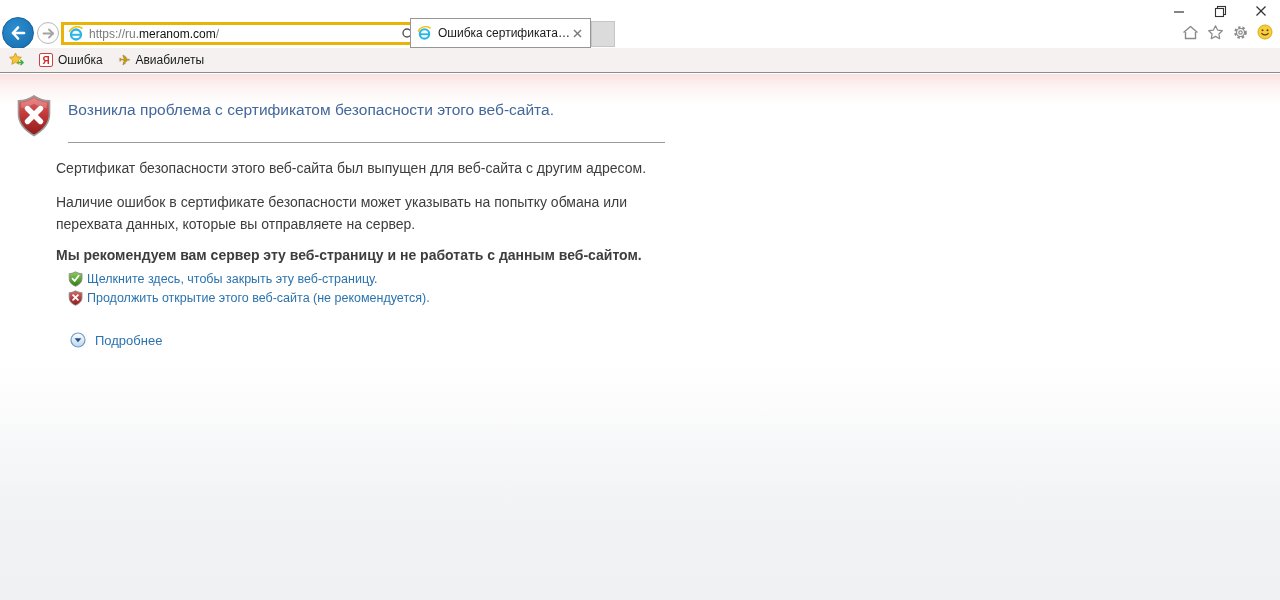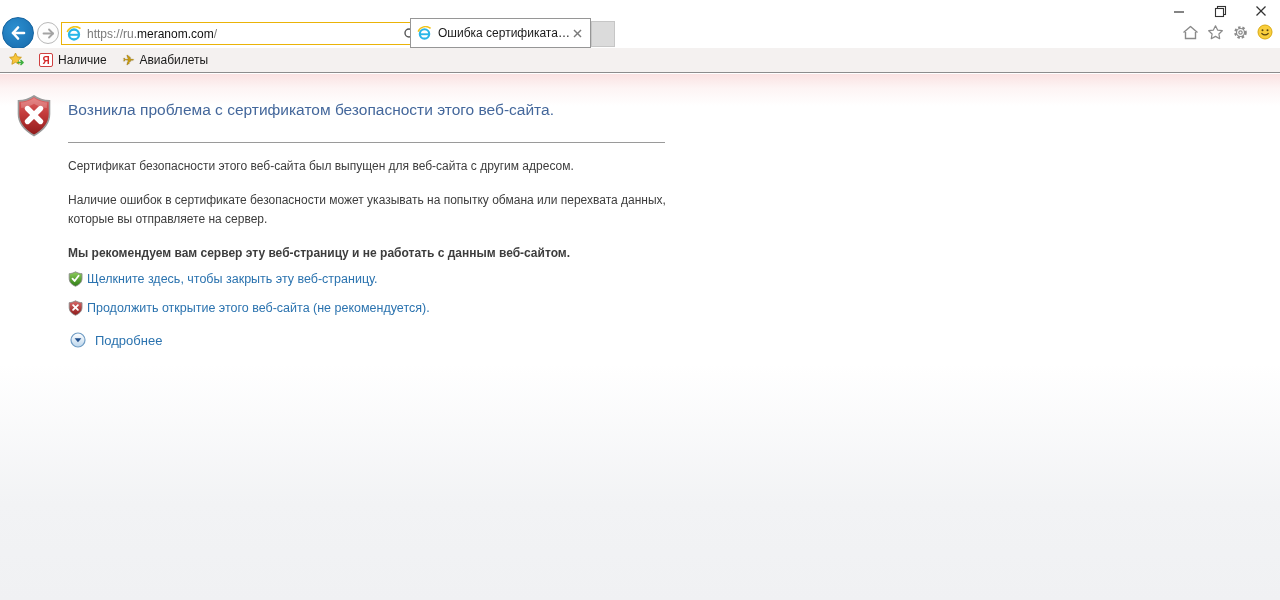--- a/index.html
+++ b/index.html
@@ -13,21 +13,21 @@
   .win-btn { width:14px; height:14px; display:flex; align-items:center; justify-content:center; cursor:default; }
 
   
   .navbar { position:absolute; top:18px; left:0; width:1280px; height:30px; background:#fff; }
   .back-btn { position:absolute; left:2px; top:-1px; width:32px; height:32px; border-radius:50%;
     background:radial-gradient(circle at 40% 35%, #2b8fd0, #176aab); border:1px solid #15639f;
     display:flex; align-items:center; justify-content:center; }
   .fwd-btn { position:absolute; left:37px; top:4px; width:22px; height:22px; border-radius:50%;
     background:#fdfdfd; border:1px solid #b9b9b9; display:flex; align-items:center; justify-content:center; }
   .addressbar { position:absolute; left:61px; top:4px; width:394px; height:23px; background:#fff;
-    border:1px solid #eab308; display:flex; align-items:center; padding:0 4px; }
+    border:3px solid #eab308; display:flex; align-items:center; padding:0 4px; }
   .addr-url { flex:1; font-size:12px; margin-left:5px; white-space:nowrap; overflow:hidden; }
   .url-dim { color:#7a7a7a; }
   .url-domain { color:#111; }
   .addr-icons { display:flex; align-items:center; gap:3px; padding-right:2px; }
   .chev-down { width:0; height:0; border-left:3.5px solid transparent; border-right:3.5px solid transparent;
     border-top:4px solid #555; margin:0 2px; }
   .tab { position:absolute; left:410px; top:0; width:181px; height:30px; background:#fff;
     border:1px solid #969696; display:flex; align-items:center; padding:0 6px; }
   .tab-title { flex:1; font-size:12px; color:#1a1a1a; margin-left:6px; white-space:nowrap;
     overflow:hidden; text-overflow:ellipsis; }
@@ -45,27 +45,27 @@
     color:#d42b2b; font-size:10px; font-weight:bold; display:flex; align-items:center; justify-content:center; }
   .plane-glyph { font-size:14px; color:#c79a10; text-shadow:0 0 1px #4a3a00; }
   .addfav-icon { margin-right:12px; display:flex; align-items:center; }
 
   
   .content { position:absolute; top:74px; left:0; width:1280px; height:526px;
     background:linear-gradient(180deg,#fae2e2 0px,#fdf4f4 14px,#ffffff 32px,#ffffff 290px,#f2f3f5 430px,#f0f1f3 526px); }
   .big-shield { position:absolute; left:15px; top:20px; }
   .page-title { position:absolute; left:68px; top:27px; font-size:15.5px; color:#44679b;text-align:center; }
   .rule { position:absolute; left:68px; top:68px; width:597px; border-top:1px solid #9a9a9a; }
-  .para { position:absolute; left:68px; font-size:12px; color:#3d3d3d; line-height:1.6; max-width:620px; }
+  .para { position:absolute; left:56px; font-size:14px; color:#3d3d3d; line-height:1.6; max-width:620px; }
   .p1 { top:83px; }
   .p2 { top:117px; }
   .p-bold { top:170px; font-weight:bold; }
   .action-row { position:absolute; left:68px; display:flex; align-items:center; gap:4px; }
   .row-close { top:197px; }
-  .row-continue { top:226px;text-align:right; }
+  .row-continue { top:216px;text-align:right; }
   .link { font-size:12.5px; color:#2b73af; text-decoration:none; cursor:pointer; }
   .details-row { position:absolute; left:70px; top:258px; display:flex; align-items:flex-end; gap:9px; cursor:pointer; }
   .details-label { font-size:13px; color:#2b73af; }
 </style>
 </head>
 <body>
 
 <div class="window">
 
   <div class="titlebar">
@@ -172,21 +172,21 @@
 
   <div class="favbar">
     <span class="addfav-icon">
       <svg width="19" height="16" viewBox="0 0 19 16">
         <path d="M7.5 1 L9.3 4.8 13.4 5.3 10.4 8.2 11.1 12.3 7.5 10.3 3.9 12.3 4.6 8.2 1.6 5.3 5.7 4.8 Z" fill="#f7c53c" stroke="#c79410" stroke-width="0.8"></path>
         <path d="M10 10.5 h5 l-2 -2 m2 2 l-2 2" stroke="#3faf3f" stroke-width="1.7" fill="none" stroke-linecap="round" stroke-linejoin="round"></path>
       </svg>
     </span>
     <div class="fav-item">
       <span class="fav-favicon">Я</span>
-      <span>Наличие</span>
+      <span>Ошибка</span>
     </div>
     <div class="fav-item">
       <span class="plane-glyph">✈</span>
       <span>Авиабилеты</span>
     </div>
   </div>
 
   <div class="content">
 
     <div class="big-shield">

